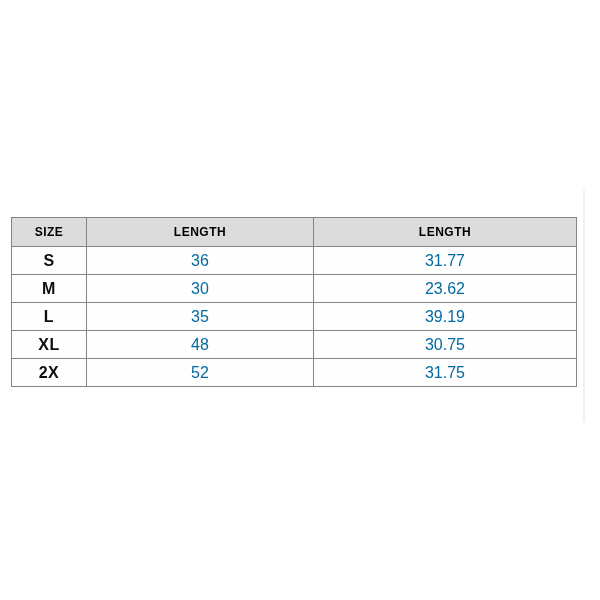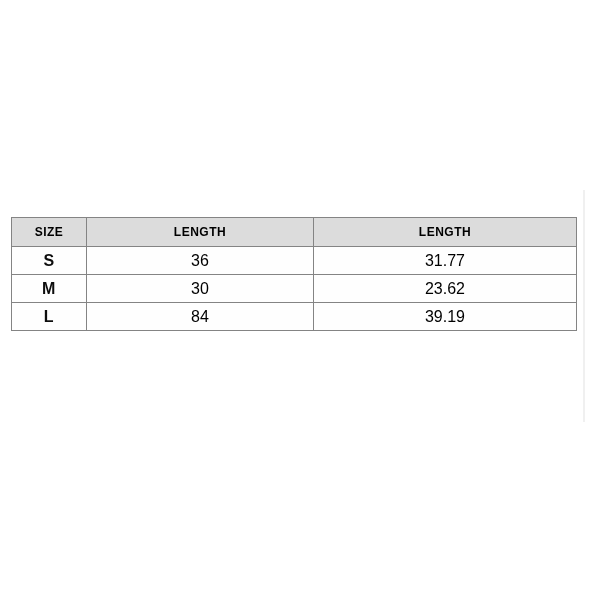--- a/index.html
+++ b/index.html
@@ -40,21 +40,21 @@
     height: 29px;
     background: #dcdcdc;
     color: #000000;
     font-size: 12px;
     font-weight: bold;
     letter-spacing: 0.5px;
   }
   .size-table tbody td {
     height: 28px;
     font-size: 16px;
-    color: #000000;
+    color: #0369a1;
   }
   .size-table tbody td.size-cell {
     font-weight: bold;
     color: #0d0d0d;
     letter-spacing: 0.5px;
   }
   .faint-edge-line {
     position: absolute;
     left: 583px;
     top: 190px;
@@ -89,19 +89,29 @@
         <td class="val-cell">36</td>
         <td class="val-cell">31.77</td>
       </tr>
       <tr>
         <td class="size-cell">M</td>
         <td class="val-cell">30</td>
         <td class="val-cell">23.62</td>
       </tr>
       <tr>
         <td class="size-cell">L</td>
-        <td class="val-cell">84</td>
+        <td class="val-cell">35</td>
         <td class="val-cell">39.19</td>
+      </tr>
+      <tr>
+        <td class="size-cell">XL</td>
+        <td class="val-cell">48</td>
+        <td class="val-cell">30.75</td>
+      </tr>
+      <tr>
+        <td class="size-cell">2X</td>
+        <td class="val-cell">52</td>
+        <td class="val-cell">31.75</td>
       </tr>
     </tbody>
   </table>
 
 </div>
 
 </body></html>

